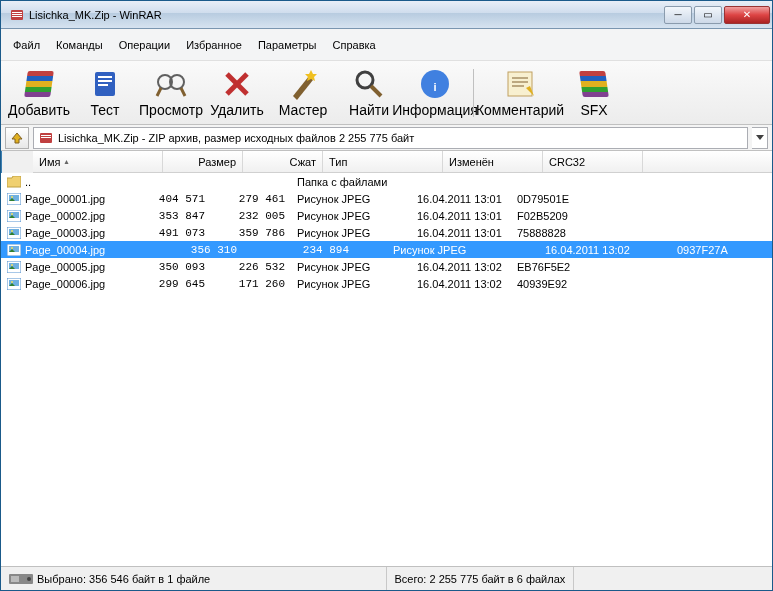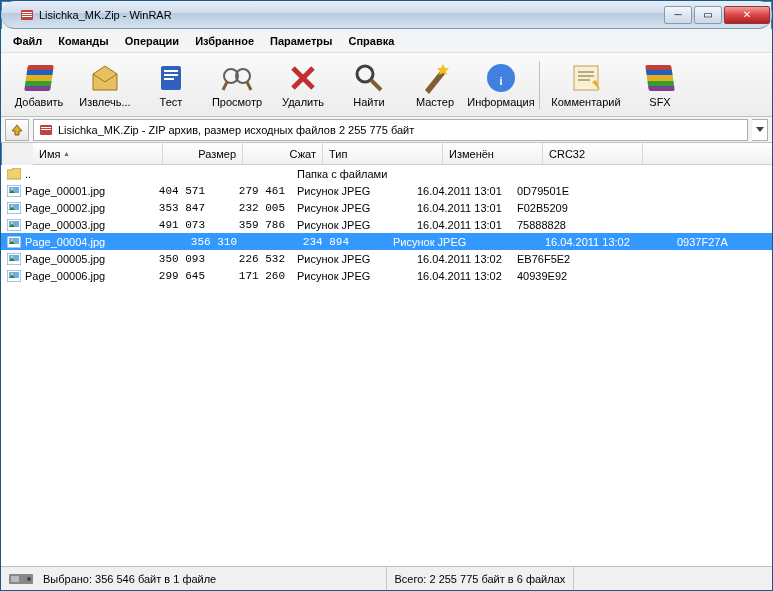--- a/index.html
+++ b/index.html
@@ -1,45 +1,45 @@
 <!DOCTYPE html>
 <html><head>
 <meta charset="utf-8">
 <style>
 * { margin:0; padding:0; box-sizing:border-box; font-family:Tahoma,Segoe UI,sans-serif; font-size:11px; }
 body { background:#222; width:773px; height:591px; overflow:hidden; }
 .window { width:773px; height:591px; background:#f0f0f0; border:1px solid #1a5a8a; box-shadow:inset 0 0 0 1px #3c7fb1; display:flex; flex-direction:column; }
-.titlebar { height:28px; background:linear-gradient(to bottom,#e8eef7 0%,#cfdded 45%,#b8cce0 46%,#d6e3f0 100%); display:flex; align-items:center; padding:0 2px 0 18px; border-bottom:1px solid #7a96b0;border-radius:14px; }
+.titlebar { height:28px; background:linear-gradient(to bottom,#e8eef7 0%,#cfdded 45%,#b8cce0 46%,#d6e3f0 100%); display:flex; align-items:center; padding:0 2px 0 8px; border-bottom:1px solid #7a96b0; }
 .titlebar-icon { width:16px; height:16px; margin-right:4px; }
 .titlebar-text { flex:1; color:#000; }
 .win-controls { display:flex; gap:0; }
 .win-btn { width:28px; height:18px; border:1px solid #8a9bad; background:linear-gradient(to bottom,#f2f6fb,#cdd9e8); border-radius:2px; margin-left:2px; display:flex; align-items:center; justify-content:center; font-size:10px; cursor:default; }
 .win-btn.close { width:46px; background:linear-gradient(to bottom,#f0a0a0,#d44,#a22); color:#fff; border-color:#933; }
-.menubar { height:24px; background:#f3f4f5; display:flex; align-items:center; padding:0 4px; border-bottom:1px solid #e0e0e0;font-weight:bold; }
+.menubar { height:32px; background:#f3f4f5; display:flex; align-items:center; padding:0 4px; border-bottom:1px solid #e0e0e0; }
 .menu-item { padding:2px 8px; cursor:default; }
 .toolbar { height:64px; background:linear-gradient(to bottom,#fafafa,#ececec); border-bottom:1px solid #c0c0c0; display:flex; align-items:center; padding:2px 6px; gap:2px; }
 .tool-btn { width:64px; height:58px; display:flex; flex-direction:column; align-items:center; justify-content:center; gap:2px; cursor:default; padding:2px; border:1px solid transparent; border-radius:3px; }
 .tool-icon { width:32px; height:32px; display:flex; align-items:center; justify-content:center; }
-.tool-label { font-size:11px; text-align:left; white-space:nowrap; }
+.tool-label { font-size:14px; text-align:left; white-space:nowrap; }
 .tool-sep { width:1px; height:48px; background:#c0c0c0; margin:0 4px; }
 .addressbar { height:26px; display:flex; align-items:center; padding:2px 4px; gap:4px; border-bottom:1px solid #c0c0c0; background:#f4f4f4; }
 .up-btn { width:24px; height:22px; border:1px solid #b0b0b0; background:linear-gradient(to bottom,#fff,#e8e8e8); display:flex; align-items:center; justify-content:center; cursor:default; }
 .addr-field { flex:1; height:22px; border:1px solid #abadb3; background:#fff; display:flex; align-items:center; padding:0 4px; gap:4px; }
 .addr-drop { width:16px; height:22px; border:1px solid #abadb3; border-left:none; background:#fff; display:flex; align-items:center; justify-content:center; cursor:default; }
 .list-header { height:22px; background:linear-gradient(to bottom,#fff,#f0f0f0); border-bottom:1px solid #d0d0d0; display:flex;margin-left:32px; }
 .col-h { border-right:1px solid #d8d8d8; padding:3px 6px; display:flex; align-items:center; cursor:default; overflow:hidden; }
 .col-h.sorted::after { content:"▴"; font-size:8px; margin-left:4px; color:#666; }
 .file-list { flex:1; background:#fff; overflow:auto; }
 .row { height:17px; display:flex; align-items:center; }
 .row.sel { background:#3399ff; color:#fff;gap:32px; }
 .cell { padding:0 6px; overflow:hidden; white-space:nowrap; display:flex; align-items:center; gap:4px; }
 .cell.num { justify-content:flex-end;font-family:Liberation Mono, monospace; }
 .file-icon { width:14px; height:12px; flex-shrink:0; }
 .statusbar { height:24px; background:#f0f0f0; border-top:1px solid #c0c0c0; display:flex; align-items:center; }
-.status-seg { padding:0 8px; border-right:1px solid #c8c8c8; height:100%; display:flex; align-items:center; gap:6px; }
+.status-seg { padding:0 8px; border-right:1px solid #c8c8c8; height:100%; display:flex; align-items:center; }
 .status-seg.left { width:50%; }
 .disk-icon { width:28px; height:14px; }
 
 .c-name{width:130px}.c-size{width:80px}.c-packed{width:80px}.c-type{width:120px}.c-mod{width:100px}.c-crc{width:100px}
 
 .book-stack { background:linear-gradient(to bottom,#c04040 20%,#2060c0 20% 40%,#e0b020 40% 60%,#30a030 60% 80%,#804090 80%); transform:skewX(-8deg); border-radius:2px; }
 </style>
 </head>
 <body>
 
@@ -72,29 +72,20 @@
   <div class="toolbar">
     <div class="tool-btn">
       <div class="tool-icon">
           <div class="book-stack" style="width:26px;height:26px"></div>
         </div>
       <div class="tool-label">Добавить</div>
     </div>
     <div class="tool-btn">
       <div class="tool-icon">
           <svg viewBox="0 0 32 32" width="32" height="32">
-            <path d="M4 12 L16 4 L28 12 L28 28 L4 28 Z" fill="#e8c060" stroke="#a07020"></path>
-            <path d="M4 12 L16 20 L28 12" fill="none" stroke="#a07020"></path>
-          </svg>
-        </div>
-      <div class="tool-label">Извлечь...</div>
-    </div>
-    <div class="tool-btn">
-      <div class="tool-icon">
-          <svg viewBox="0 0 32 32" width="32" height="32">
             <rect x="6" y="4" width="20" height="24" fill="#3060c0" rx="2"></rect>
             <rect x="9" y="8" width="14" height="2" fill="#fff"></rect>
             <rect x="9" y="12" width="14" height="2" fill="#fff"></rect>
             <rect x="9" y="16" width="10" height="2" fill="#fff"></rect>
           </svg>
         </div>
       <div class="tool-label">Тест</div>
     </div>
     <div class="tool-btn">
       <div class="tool-icon">
@@ -112,34 +103,34 @@
           <svg viewBox="0 0 32 32" width="32" height="32">
             <line x1="6" y1="6" x2="26" y2="26" stroke="#c03030" stroke-width="5"></line>
             <line x1="26" y1="6" x2="6" y2="26" stroke="#c03030" stroke-width="5"></line>
           </svg>
         </div>
       <div class="tool-label">Удалить</div>
     </div>
     <div class="tool-btn">
       <div class="tool-icon">
           <svg viewBox="0 0 32 32" width="32" height="32">
+            <path d="M6 28 L22 8 L26 12 L10 32 Z" fill="#806030"></path>
+            <polygon points="24,2 26,6 30,6 27,9 28,13 24,11 20,13 21,9 18,6 22,6" fill="#f0c020"></polygon>
+          </svg>
+        </div>
+      <div class="tool-label">Мастер</div>
+    </div>
+    <div class="tool-btn">
+      <div class="tool-icon">
+          <svg viewBox="0 0 32 32" width="32" height="32">
             <circle cx="12" cy="12" r="8" fill="none" stroke="#404040" stroke-width="3"></circle>
             <line x1="18" y1="18" x2="28" y2="28" stroke="#806030" stroke-width="4"></line>
           </svg>
         </div>
       <div class="tool-label">Найти</div>
-    </div>
-    <div class="tool-btn">
-      <div class="tool-icon">
-          <svg viewBox="0 0 32 32" width="32" height="32">
-            <path d="M6 28 L22 8 L26 12 L10 32 Z" fill="#806030"></path>
-            <polygon points="24,2 26,6 30,6 27,9 28,13 24,11 20,13 21,9 18,6 22,6" fill="#f0c020"></polygon>
-          </svg>
-        </div>
-      <div class="tool-label">Мастер</div>
     </div>
     <div class="tool-btn">
       <div class="tool-icon">
           <svg viewBox="0 0 32 32" width="32" height="32">
             <circle cx="16" cy="16" r="14" fill="#4080e0"></circle>
             <text x="16" y="23" font-size="20" fill="#fff" text-anchor="middle" font-weight="bold">i</text>
           </svg>
         </div>
       <div class="tool-label">Информация</div>
     </div>

